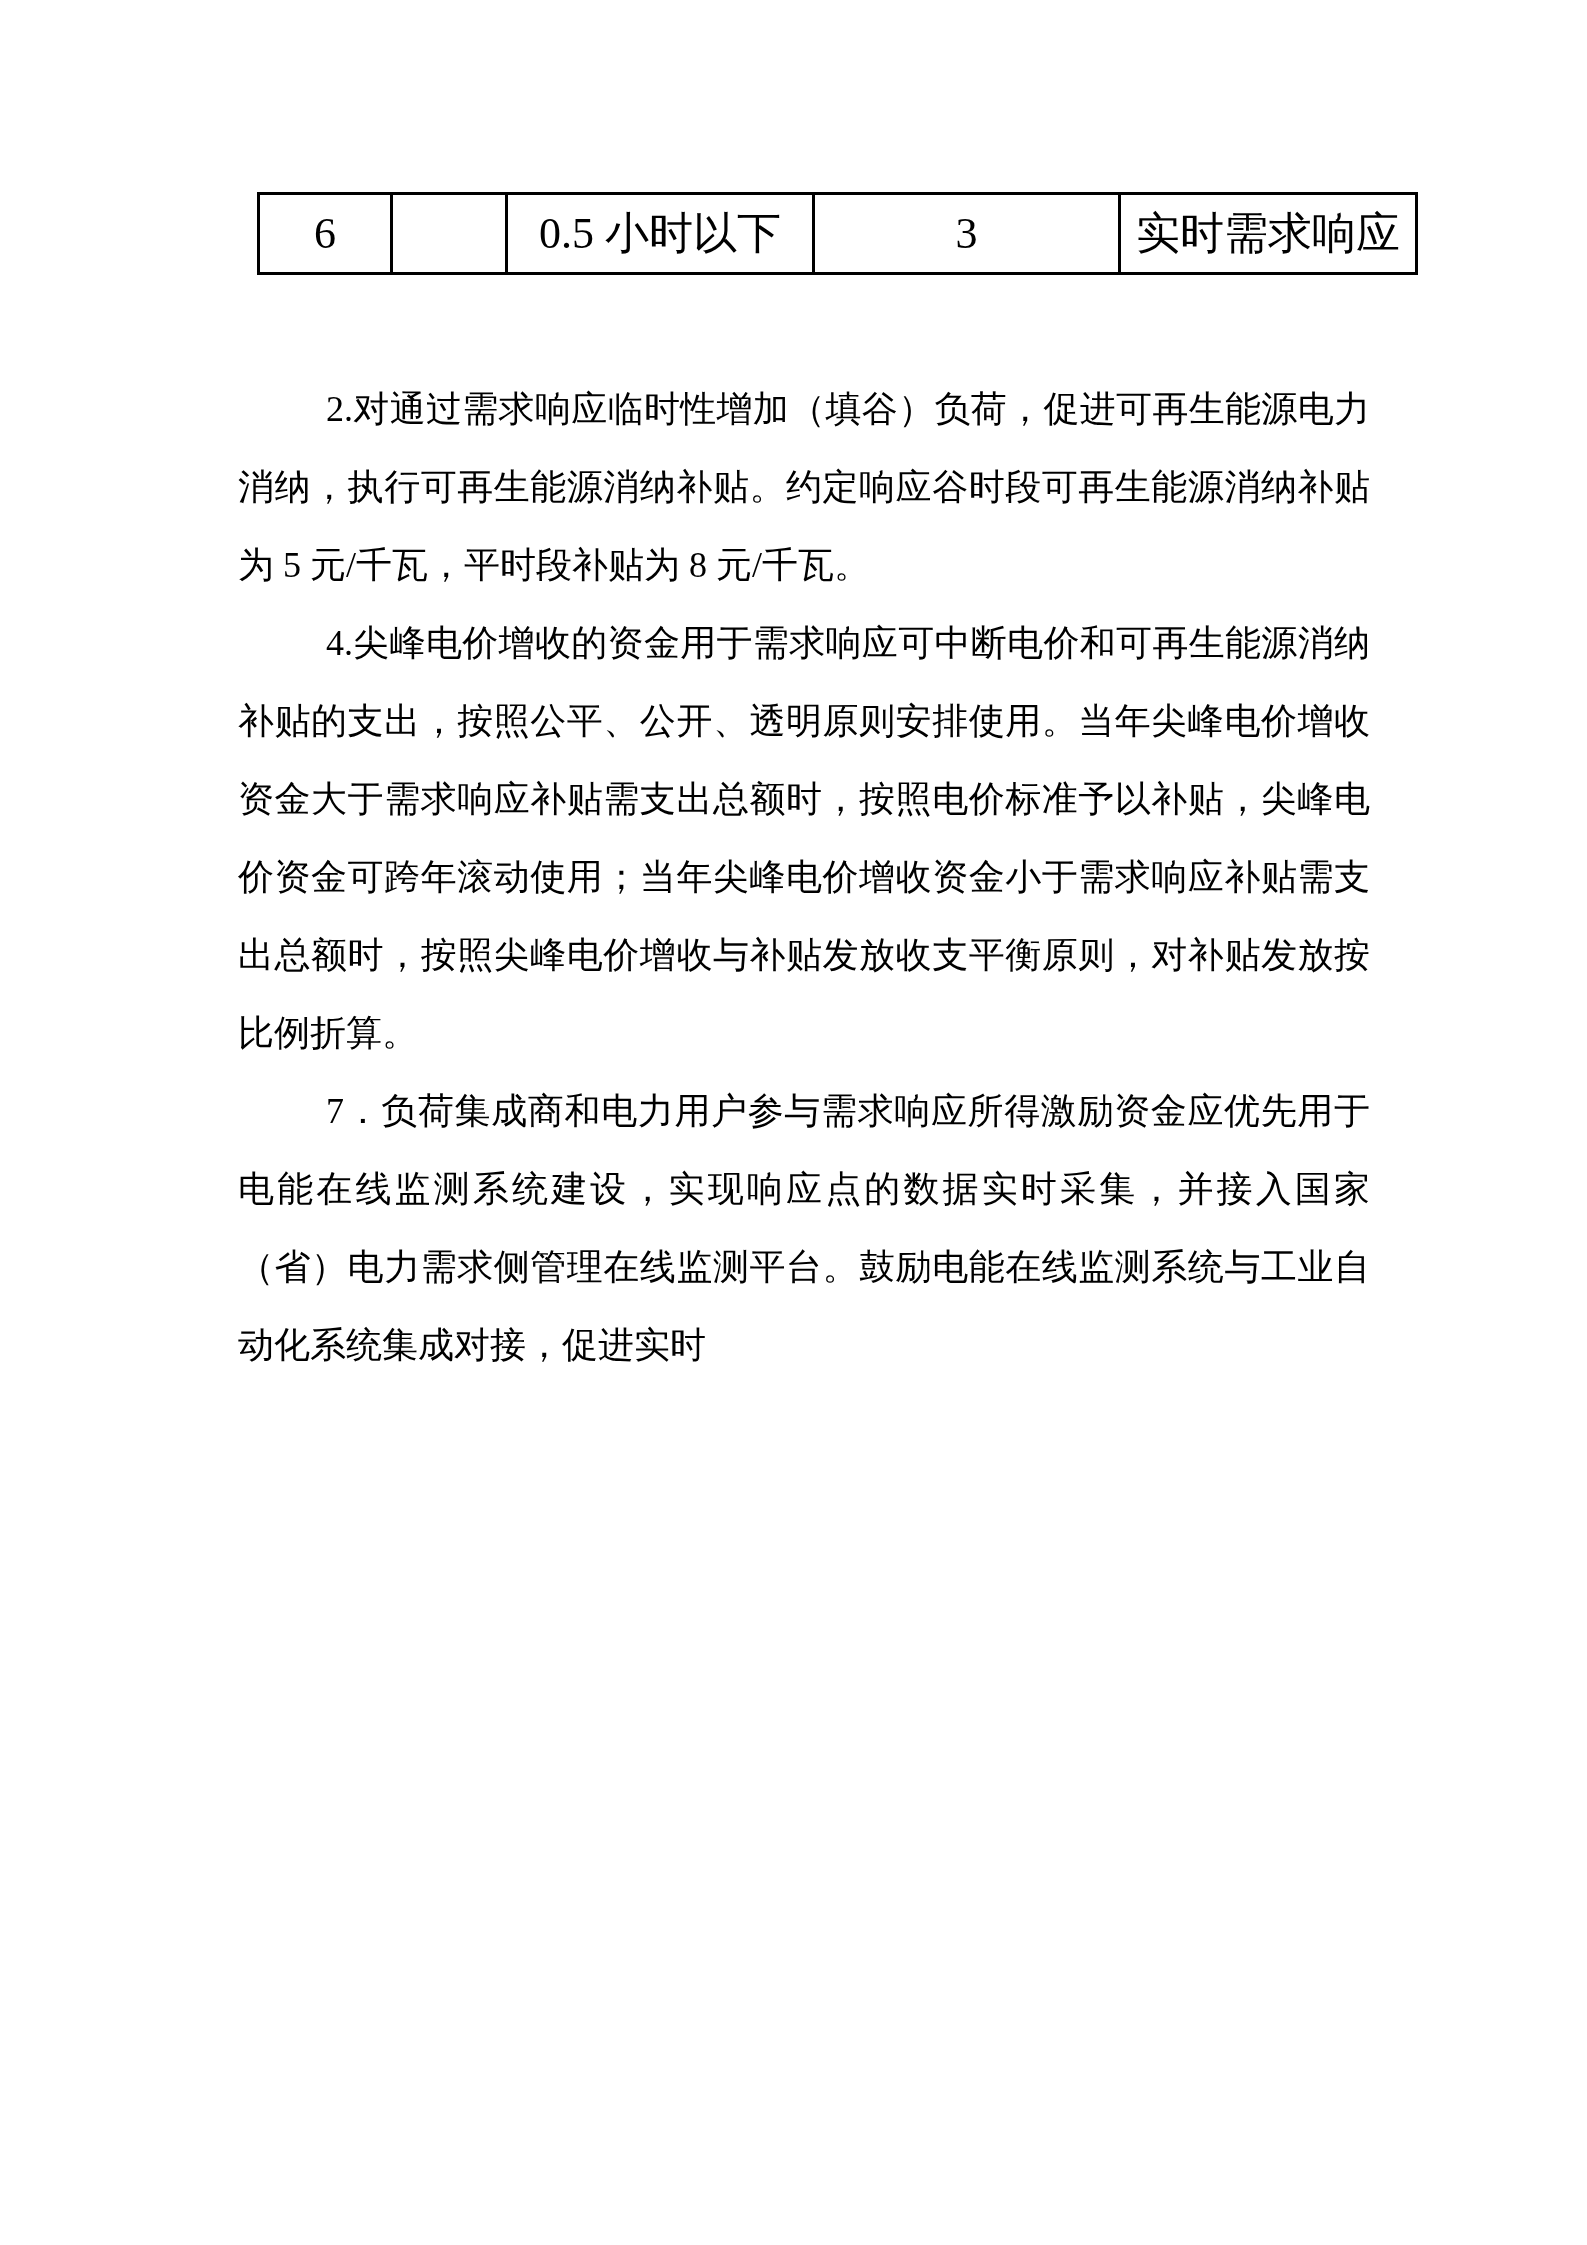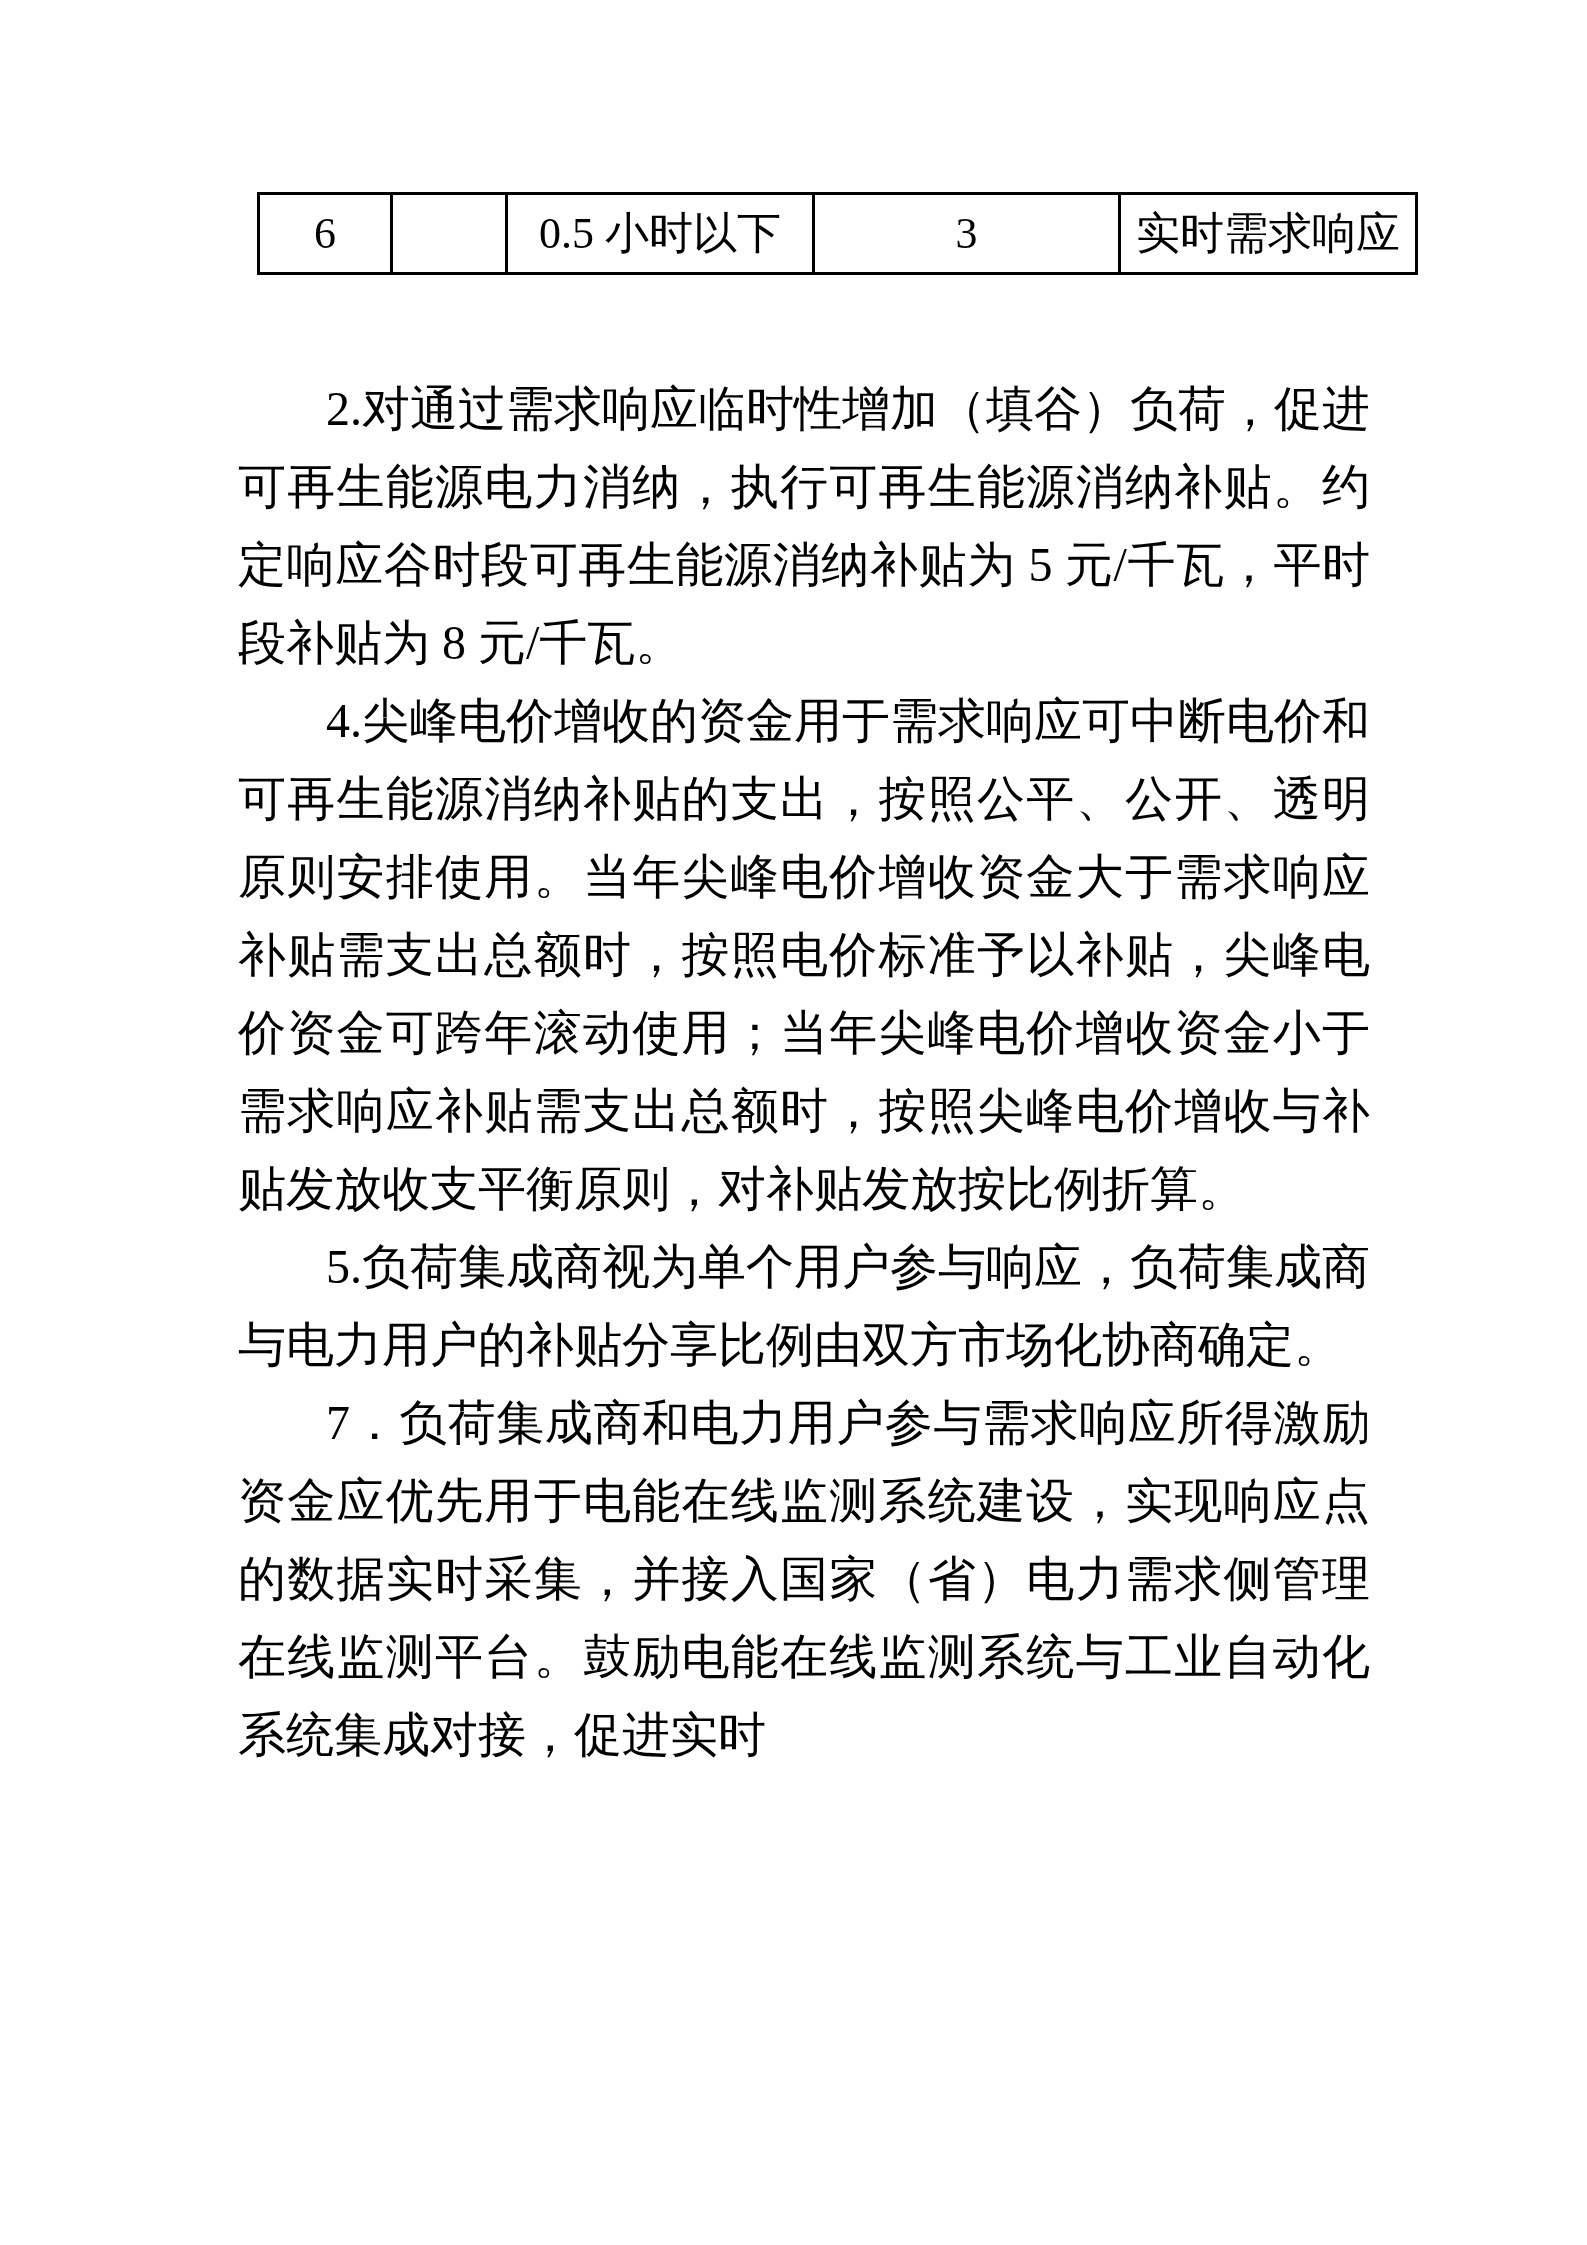--- a/index.html
+++ b/index.html
@@ -34,21 +34,21 @@
   td.c0 { width: 130px; }
   td.c1 { width: 112px; }
   td.c2 { width: 304px; }
   td.c3 { width: 303px; }
   td.c4 { width: 294px; font-family: Liberation Serif, serif; }
   .body-text {
     position: absolute;
     left: 238px;
     top: 370px;
     width: 1132px;
-    font-size: 48px;
+    font-size: 36px;
     line-height: 78px;
     text-align: justify;
     text-justify: inter-ideograph;
   }
   .body-text p {
     margin: 0;
     padding: 0;
     text-indent: 88px;
   }
 </style>
@@ -65,17 +65,16 @@
         <td class="c2">0.5 小时以下</td>
         <td class="c3">3</td>
         <td class="c4">实时需求响应</td>
       </tr>
     </tbody>
   </table>
 
   <div class="body-text">
     <p>2.对通过需求响应临时性增加（填谷）负荷，促进可再生能源电力消纳，执行可再生能源消纳补贴。约定响应谷时段可再生能源消纳补贴为 5 元/千瓦，平时段补贴为 8 元/千瓦。</p>
     <p>4.尖峰电价增收的资金用于需求响应可中断电价和可再生能源消纳补贴的支出，按照公平、公开、透明原则安排使用。当年尖峰电价增收资金大于需求响应补贴需支出总额时，按照电价标准予以补贴，尖峰电价资金可跨年滚动使用；当年尖峰电价增收资金小于需求响应补贴需支出总额时，按照尖峰电价增收与补贴发放收支平衡原则，对补贴发放按比例折算。</p>
-    <p>5.负荷集成商视为单个用户参与响应，负荷集成商与电力用户的补贴分享比例由双方市场化协商确定。</p>
     <p>7．负荷集成商和电力用户参与需求响应所得激励资金应优先用于电能在线监测系统建设，实现响应点的数据实时采集，并接入国家（省）电力需求侧管理在线监测平台。鼓励电能在线监测系统与工业自动化系统集成对接，促进实时</p>
   </div>
 
 </div>
 
 </body></html>

